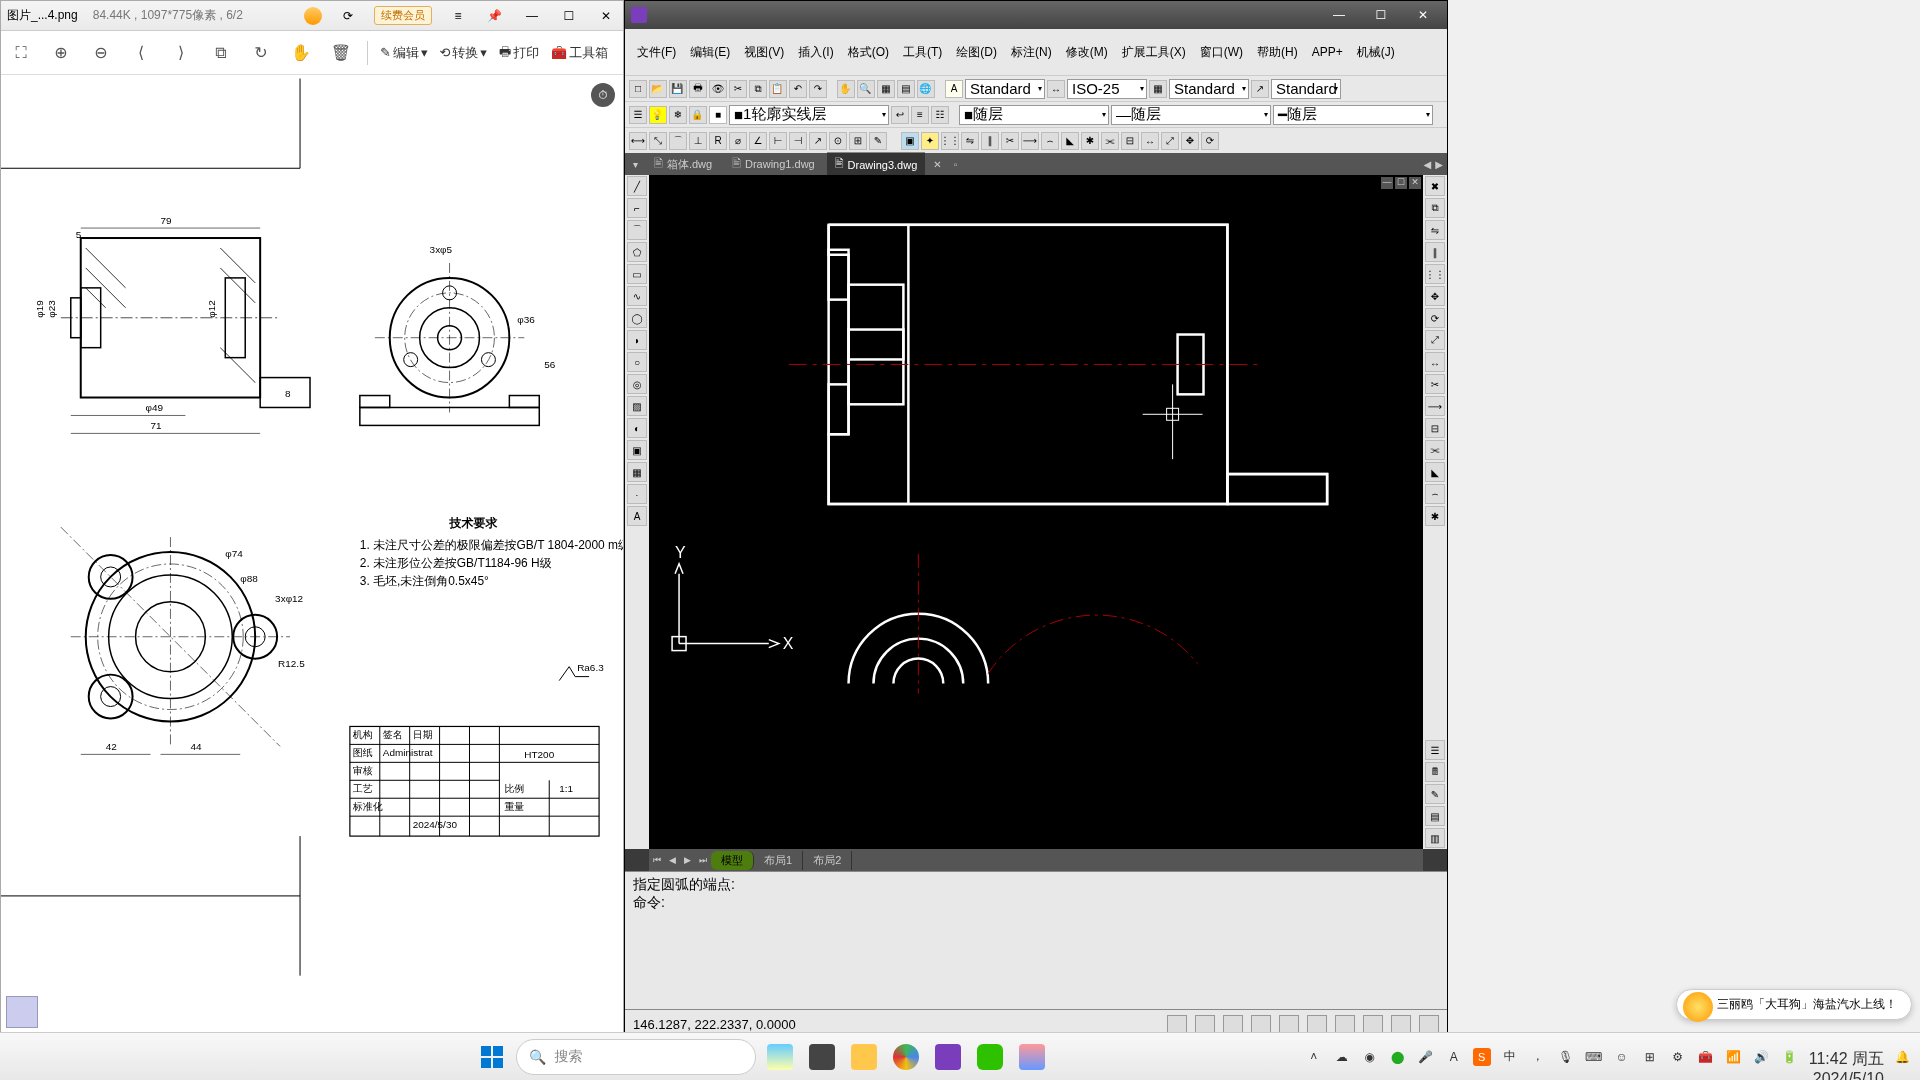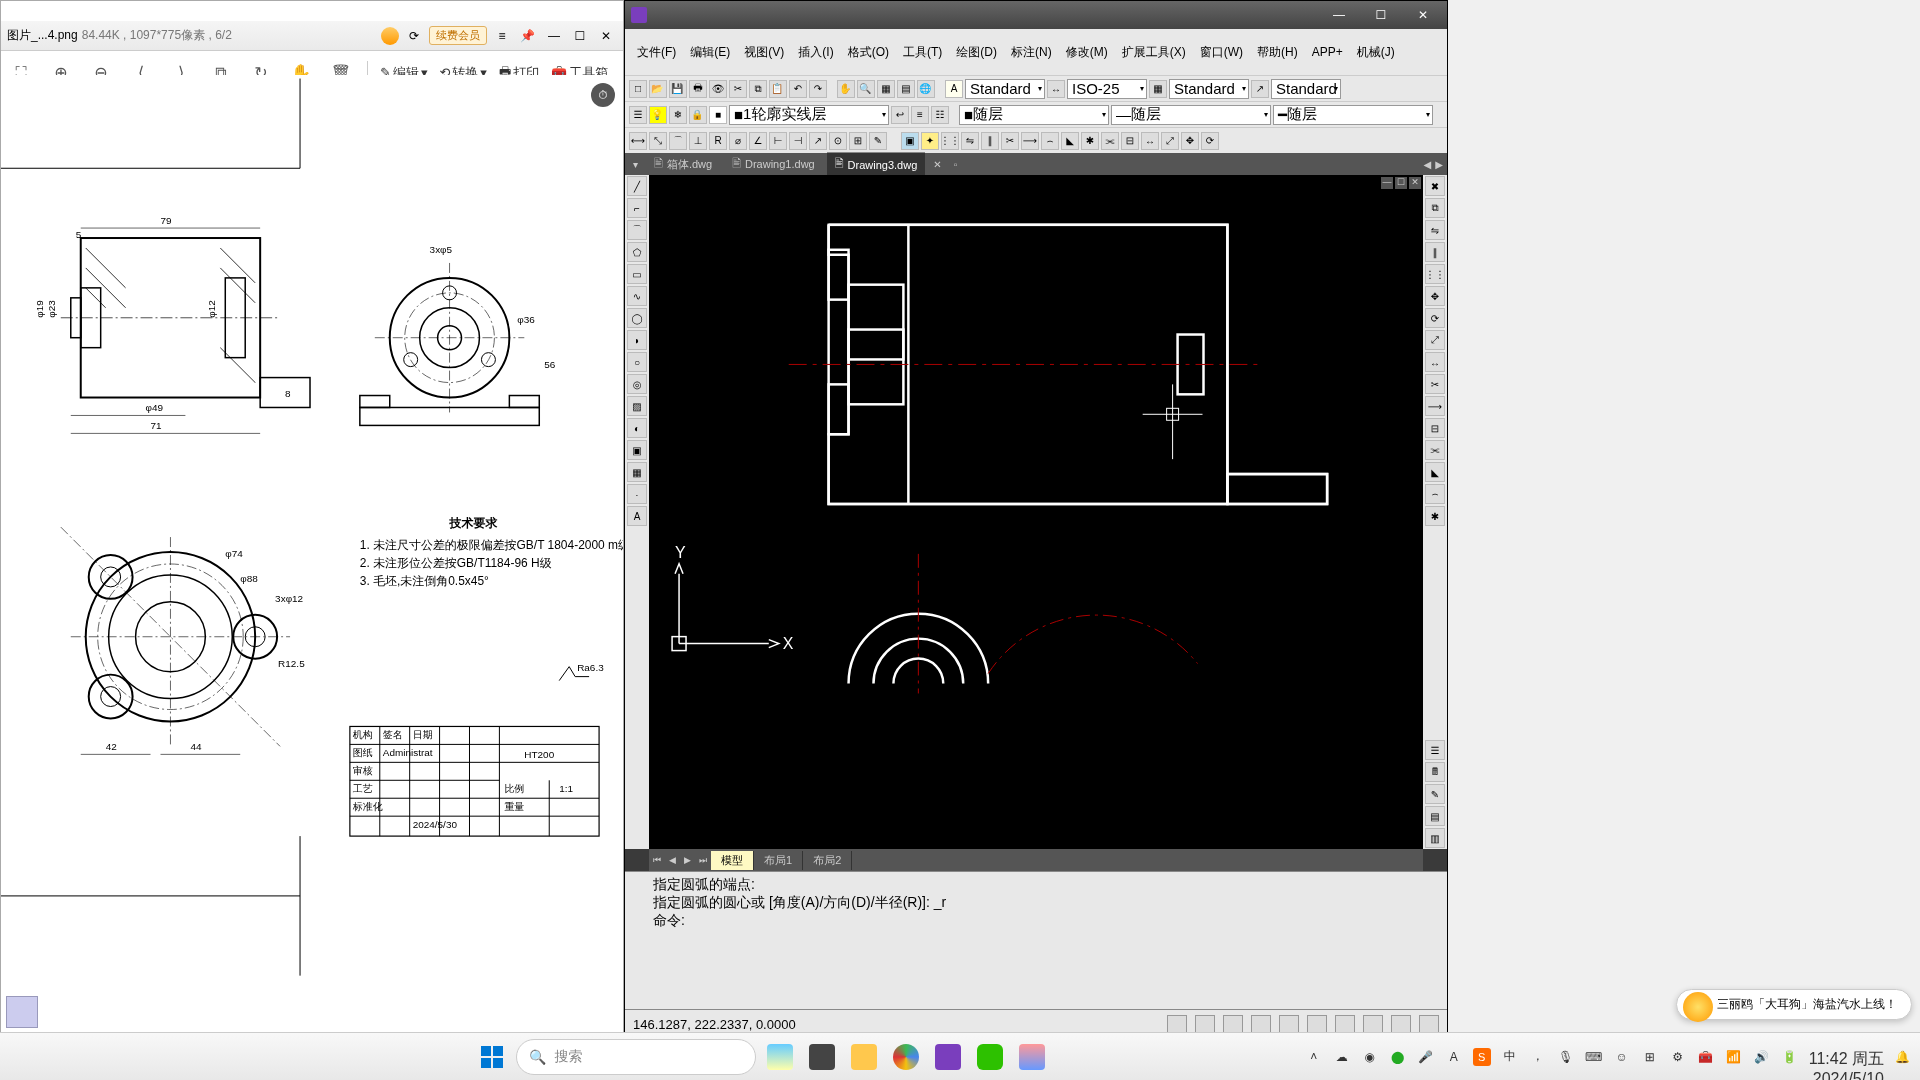--- a/index.html
+++ b/index.html
@@ -1,20 +1,20 @@
 <!DOCTYPE html>
 <html><head>
 <meta charset="utf-8">
 <style>
 * { margin:0; padding:0; box-sizing:border-box; font-family:"Microsoft YaHei","Segoe UI",sans-serif; }
 body { width:1920px; height:1080px; background:#f0f0f0; overflow:hidden; position:relative; }
 
 
 .viewer { position:absolute; left:0; top:0; width:624px; height:1040px; background:#fff; border:1px solid #aaa; }
-.viewer-titlebar { height:30px; background:linear-gradient(#f5f5f5,#eaeaea); display:flex; align-items:center; padding:0 6px; border-bottom:1px solid #ccc; font-size:12px; gap:4px;margin-top:20px; }
+.viewer-titlebar { height:30px; background:linear-gradient(#f5f5f5,#eaeaea); display:flex; align-items:center; padding:0 6px; border-bottom:1px solid #ccc; font-size:12px; gap:15px; }
 .viewer-titlebar .spacer { flex:1; }
 .viewer-titlebar .tbtn { width:22px; height:18px; display:flex; align-items:center; justify-content:center; border:1px solid transparent; border-radius:2px; font-size:12px; cursor:pointer; }
 .vip { background:#fff3d6; border:1px solid #e0b060; color:#c07000; padding:1px 6px; border-radius:3px; font-size:11px; }
 .viewer-toolbar { height:44px; display:flex; align-items:center; padding:0 6px; gap:12px; border-bottom:1px solid #ddd; }
 .viewer-toolbar .tb { width:28px; height:28px; display:flex; align-items:center; justify-content:center; font-size:16px; color:#555; cursor:pointer; border-radius:3px; }
 .viewer-toolbar .lbl { font-size:13px; color:#333; display:flex; align-items:center; gap:2px; }
 .drawing-area { position:absolute; top:74px; left:0; right:0; bottom:0; background:#fff; }
 .drawing-area svg { width:100%; height:100%; }
 .dim-txt { font-size:10px; font-family:sans-serif; fill:#000; }
 .tech-txt { font-size:12px; font-family:sans-serif; fill:#000; }
@@ -35,23 +35,23 @@
 .cad-tabs .tab { padding:2px 8px; display:flex; align-items:center; gap:4px; cursor:pointer; }
 .cad-tabs .tab.active { background:#333; color:#fff; border-top:1px solid #888; }
 .cad-tabs .x { font-size:10px; padding:0 4px; cursor:pointer; }
 .cad-canvas-wrap { position:absolute; top:174px; left:24px; right:24px; bottom:190px; background:#000; }
 .cad-left-tools { position:absolute; top:174px; left:0; width:24px; bottom:190px; background:#e8e8e8; display:flex; flex-direction:column; }
 .cad-right-tools { position:absolute; top:174px; right:0; width:24px; bottom:190px; background:#e8e8e8; display:flex; flex-direction:column; }
 .vic { width:20px; height:20px; margin:1px auto; border:1px solid #bbb; background:#ddd; cursor:pointer; font-size:10px; display:flex; align-items:center; justify-content:center; }
 .cad-canvas-wrap svg { width:100%; height:100%; }
 .model-tabs { position:absolute; bottom:168px; left:24px; right:24px; height:22px; background:#555; display:flex; align-items:center; font-size:11px; color:#ccc; }
 .model-tabs .mt { padding:2px 10px; cursor:pointer; border-right:1px solid #333; }
-.model-tabs .mt.active { background:#fef9c3; color:#000; }
+.model-tabs .mt.active { background:#4d7c0f; color:#000;border-radius:6px; }
 .cmd { position:absolute; bottom:30px; left:0; right:0; height:138px; background:#e8e8e8; border-top:1px solid #888; font-family:monospace; font-size:14px; padding:4px 8px; color:#000; overflow:hidden; }
-.cmd .line { white-space:pre;margin-left:20px; }
+.cmd .line { white-space:pre; }
 .status { position:absolute; bottom:0; left:0; right:0; height:30px; background:#e8e8e8; border-top:1px solid #888; display:flex; align-items:center; padding:0 8px; font-size:13px; gap:8px; }
 .status .sic { width:20px; height:20px; border:1px solid #999; background:#ddd; cursor:pointer; }
 
 
 .taskbar { position:absolute; bottom:0; left:0; right:0; height:48px; background:linear-gradient(#f8f8f8,#e8e8e8); border-top:1px solid #ccc; display:flex; align-items:center; padding:0 8px; gap:6px; }
 .taskbar .start { width:36px; height:36px; display:flex; align-items:center; justify-content:center; cursor:pointer; }
 .win-logo { display:grid; grid-template-columns:1fr 1fr; gap:2px; width:22px; height:22px; }
 .win-logo div { background:#0078d4; }
 .search-box { display:flex; align-items:center; width:240px; height:36px; background:#fff; border:1px solid #ccc; border-radius:18px; padding:0 12px; gap:8px; font-size:14px; color:#666; }
 .task-icon { width:36px; height:36px; display:flex; align-items:center; justify-content:center; cursor:pointer; border-radius:4px; }
@@ -435,21 +435,20 @@
     <span style="padding:0 4px;cursor:pointer;font-size:9px">◀</span>
     <span style="padding:0 4px;cursor:pointer;font-size:9px">▶</span>
     <span style="padding:0 4px;cursor:pointer;font-size:9px">⏭</span>
     <span class="mt active">模型</span>
     <span class="mt">布局1</span>
     <span class="mt">布局2</span>
   </div>
 
   <div class="cmd">
     <div class="line">指定圆弧的端点:</div>
-    <div class="line">指定圆弧的圆心或 [角度(A)/方向(D)/半径(R)]: _r</div>
     <div class="line">命令:</div>
   </div>
 
   <div class="status">
     <span>146.1287, 222.2337, 0.0000</span>
     <span style="flex:1"></span>
     <span class="sic"></span>
     <span class="sic"></span>
     <span class="sic"></span>
     <span class="sic"></span>

